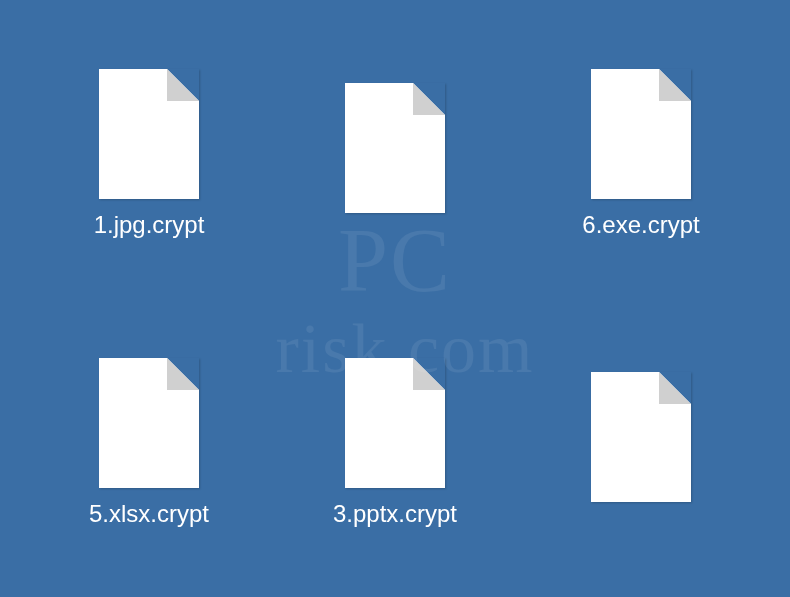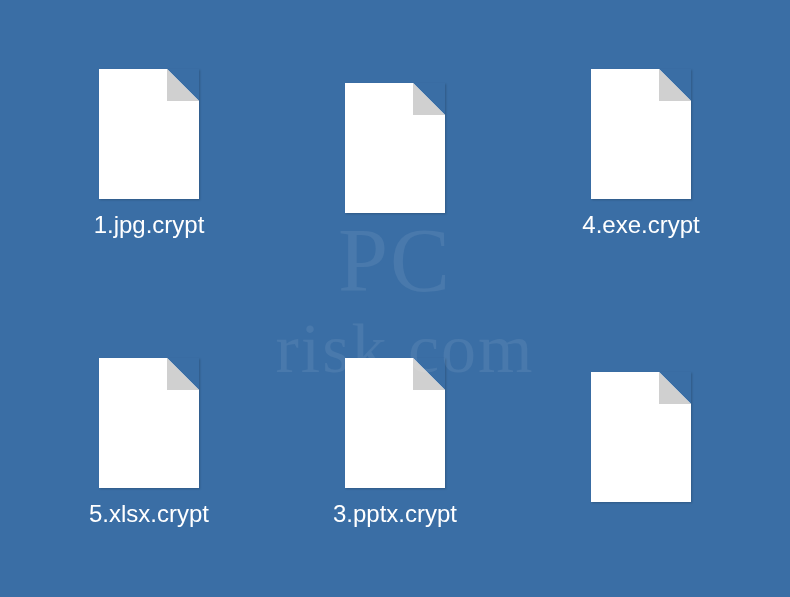--- a/index.html
+++ b/index.html
@@ -95,21 +95,21 @@
 <div class="desktop">
   <div class="file-item">
     <div class="file-icon"></div>
     <div class="file-label">1.jpg.crypt</div>
   </div>
   <div class="file-item">
     <div class="file-icon"></div>
   </div>
   <div class="file-item">
     <div class="file-icon"></div>
-    <div class="file-label">4.exe.crypt</div>
+    <div class="file-label">6.exe.crypt</div>
   </div>
   <div class="file-item">
     <div class="file-icon"></div>
     <div class="file-label">5.xlsx.crypt</div>
   </div>
   <div class="file-item">
     <div class="file-icon"></div>
     <div class="file-label">3.pptx.crypt</div>
   </div>
   <div class="file-item">

